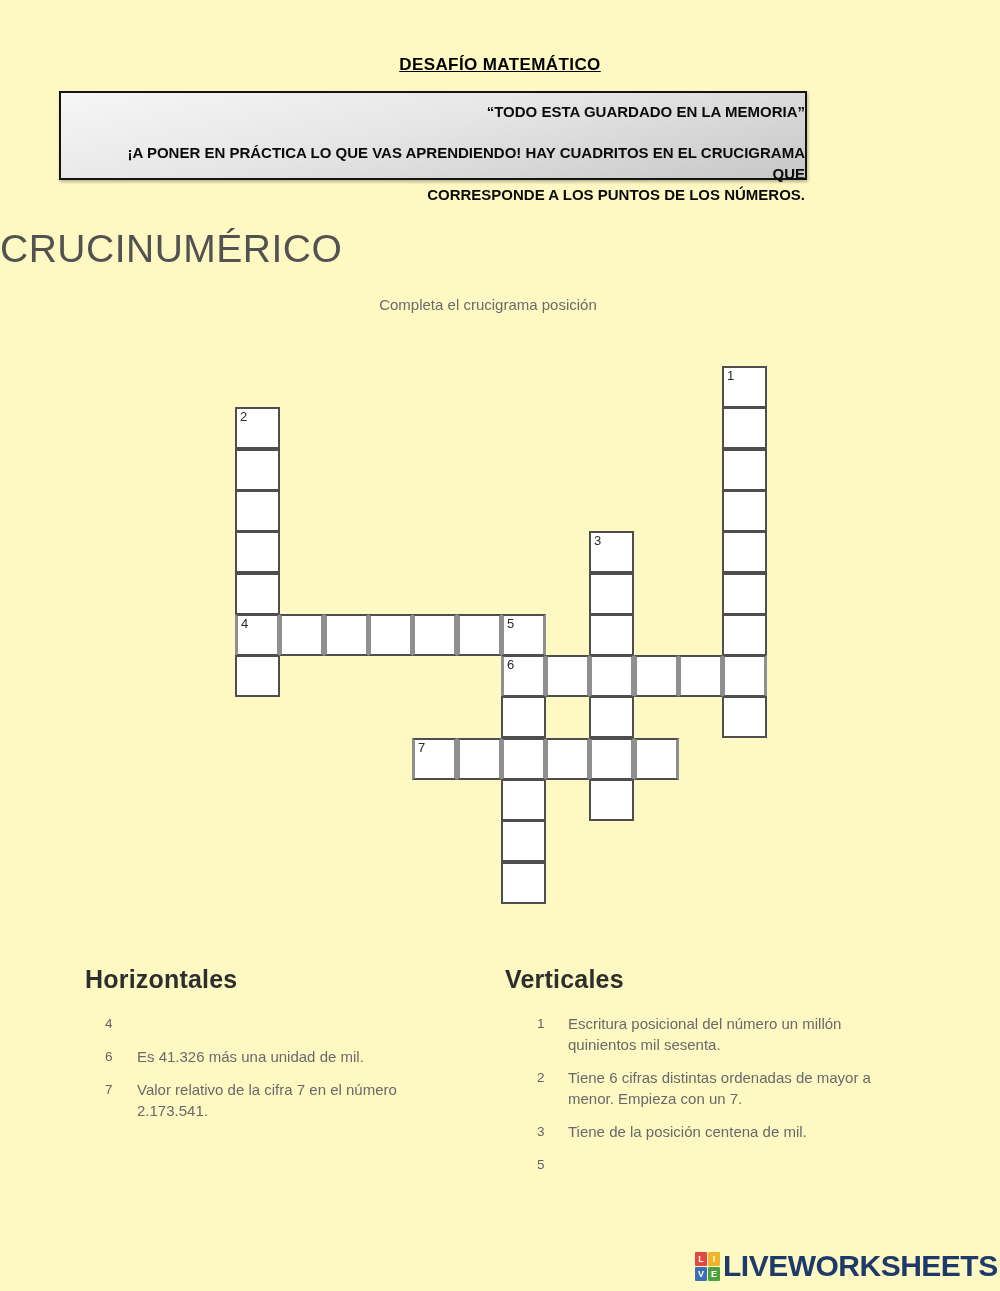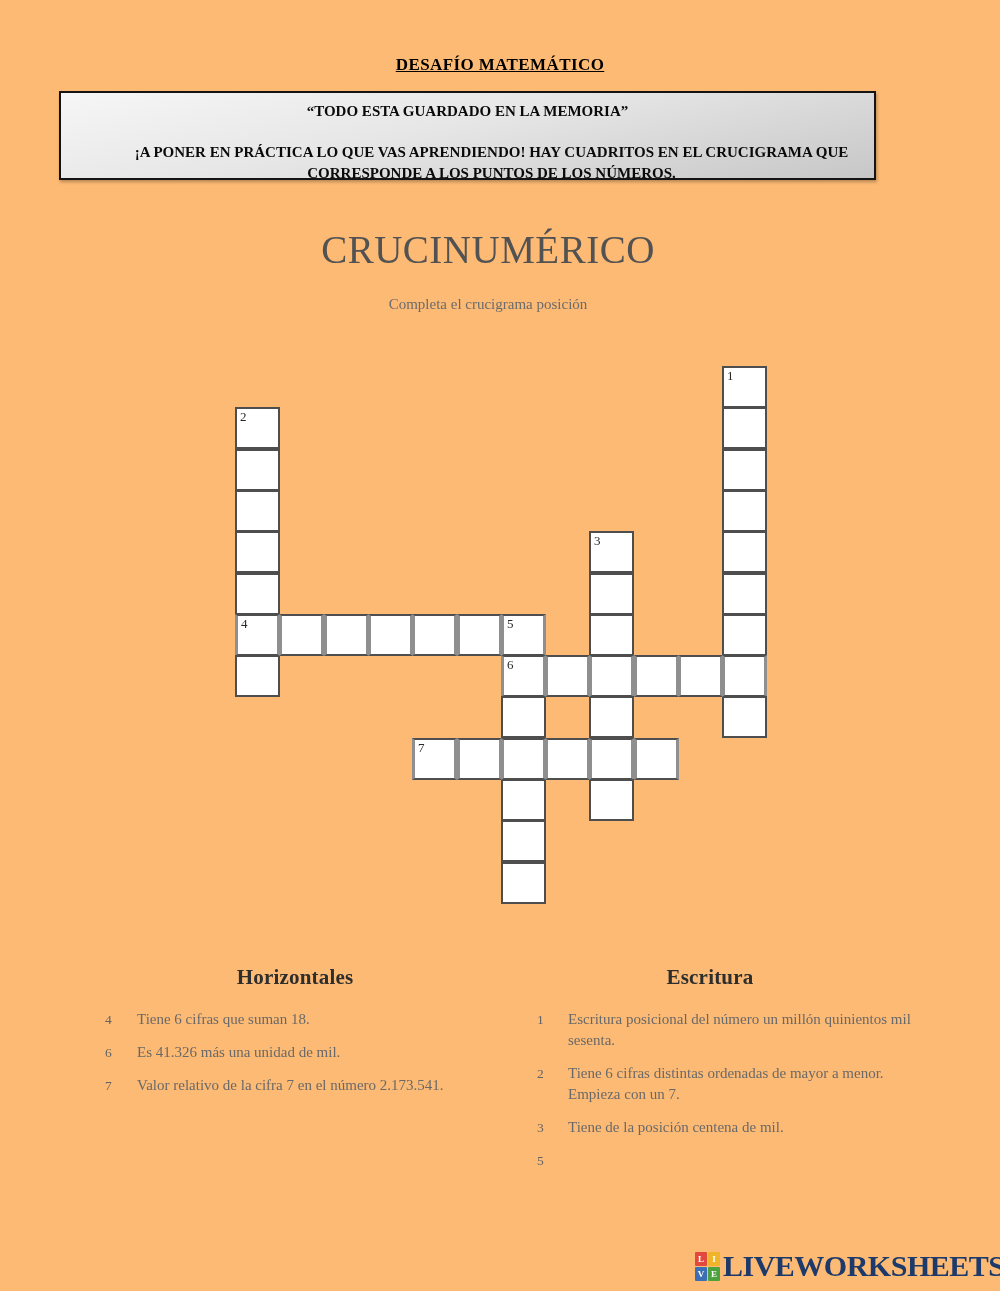--- a/index.html
+++ b/index.html
@@ -1,37 +1,37 @@
 <!DOCTYPE html>
 <html><head>
 <meta charset="utf-8">
 <style>
   html,body { margin:0; padding:0; background:#fff; }
   .page {
-    position:relative; width:1000px; height:1291px; background:#fdba74;
-    font-family:Liberation Serif, serif; overflow:hidden;
+    position:relative; width:1000px; height:1291px; background:#fef9c3;
+    font-family:Liberation Sans, sans-serif; overflow:hidden;
   }
   
   .page-title {
     position:absolute; top:55px; left:0; width:100%; margin:0;
     text-align:center; font-size:17px; font-weight:bold; color:#000;
     text-decoration:underline; letter-spacing:.4px;
   }
   .ibox {
-    position:absolute; left:59px; top:91px; width:817px; height:89px;
+    position:absolute; left:59px; top:91px; width:748px; height:89px;
     box-sizing:border-box; border:2px solid #141414;
     background:linear-gradient(168deg,#f6f6f6 0%,#e6e6e6 45%,#c7c7c7 100%);
     box-shadow:1px 2px 3px rgba(0,0,0,.28);
-    text-align:center; font-weight:bold; color:#0a0a0a;
+    text-align:right; font-weight:bold; color:#0a0a0a;
   }
   .ibox .quote { margin-top:10px; font-size:15px; }
   .ibox .ibody { margin-top:22px; font-size:15px; line-height:21px;margin-left:48px; }
   
   .puzzle-title {
-    position:absolute; top:227px; left:0; width:976px; text-align:center;
+    position:absolute; top:227px; left:0; width:976px; text-align:left;
     font-size:39px; color:#525252; letter-spacing:.5px;
   }
   .puzzle-subtitle {
     position:absolute; top:296px; left:0; width:976px; text-align:center;
     font-size:15px; color:#6b6b6b;
   }
   
   #grid { position:absolute; inset:0; }
   .cell {
     position:absolute; width:45px; height:42px; box-sizing:border-box;
@@ -40,21 +40,21 @@
   .cell.h { border-left:3px solid #8f8f8f; border-right:3px solid #8f8f8f; }
   .cell .num {
     position:absolute; top:1px; left:3px; font-size:13px; line-height:13px;
     color:#282828;
   }
   
   .clues { position:absolute; top:965px; }
   .clues-h { left:85px; width:420px; }
   .clues-v { left:505px; width:410px; }
   .clues h2 {
-    margin:0 0 19px 0; text-align:center; font-size:21px; font-weight:bold;
+    margin:0 0 19px 0; text-align:left; font-size:25px; font-weight:bold;
     color:#2e2e2e; letter-spacing:.2px;
   }
   .clue-row { display:flex; align-items:flex-start; margin-bottom:12px;
     font-size:15px; line-height:21px; color:#696969; }
   .clue-num { box-sizing:border-box; flex:0 0 52px; padding-left:20px;
     font-size:13.5px; line-height:21px; color:#636363; }
   .clues-v .clue-num { flex:0 0 63px; padding-left:32px; }
   .clues-h .clue-text { width:330px; }
   .clues-v .clue-text { width:345px; }
   
@@ -144,35 +144,34 @@
       <div class="cell h" style="left: 457px; top: 738px;"></div>
       <div class="cell h" style="left: 545px; top: 738px;"></div>
       <div class="cell h" style="left: 634px; top: 738px;"></div>
     </div>
 
   <div class="clues clues-h">
     <h2>Horizontales</h2>
     <div id="h-clues">
         <div class="clue-row">
           <span class="clue-num">4</span>
-          <span class="clue-text">Tiene 6 cifras que suman 18.</span>
         </div>
         <div class="clue-row">
           <span class="clue-num">6</span>
           <span class="clue-text">Es 41.326 más una unidad de mil.</span>
         </div>
         <div class="clue-row">
           <span class="clue-num">7</span>
           <span class="clue-text">Valor relativo de la cifra 7 en el número 2.173.541.</span>
         </div>
       </div>
   </div>
 
   <div class="clues clues-v">
-    <h2>Escritura</h2>
+    <h2>Verticales</h2>
     <div id="v-clues">
         <div class="clue-row">
           <span class="clue-num">1</span>
           <span class="clue-text">Escritura posicional del número un millón quinientos mil sesenta.</span>
         </div>
         <div class="clue-row">
           <span class="clue-num">2</span>
           <span class="clue-text">Tiene 6 cifras distintas ordenadas de mayor a menor. Empieza con un 7.</span>
         </div>
         <div class="clue-row">

